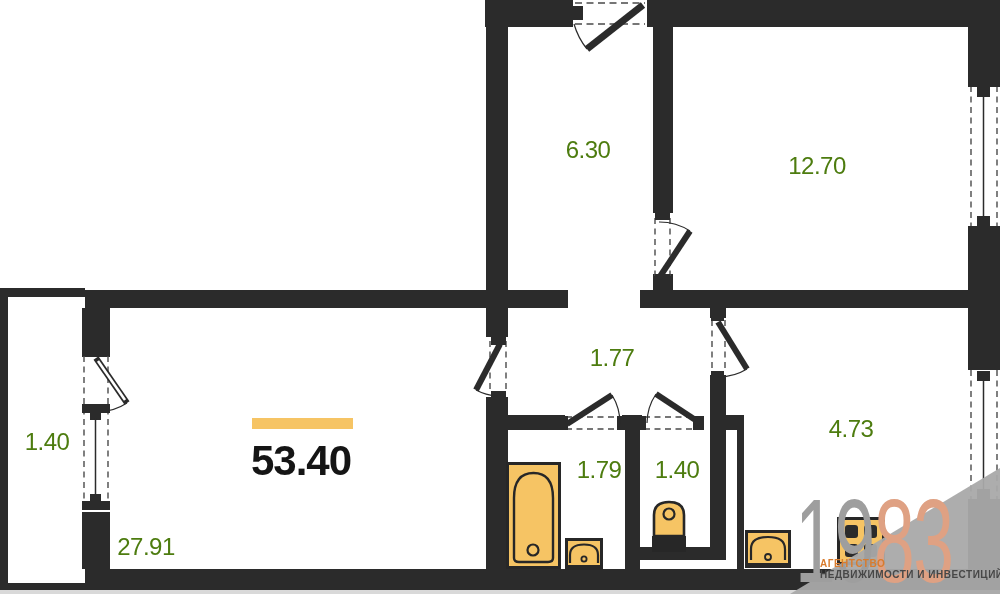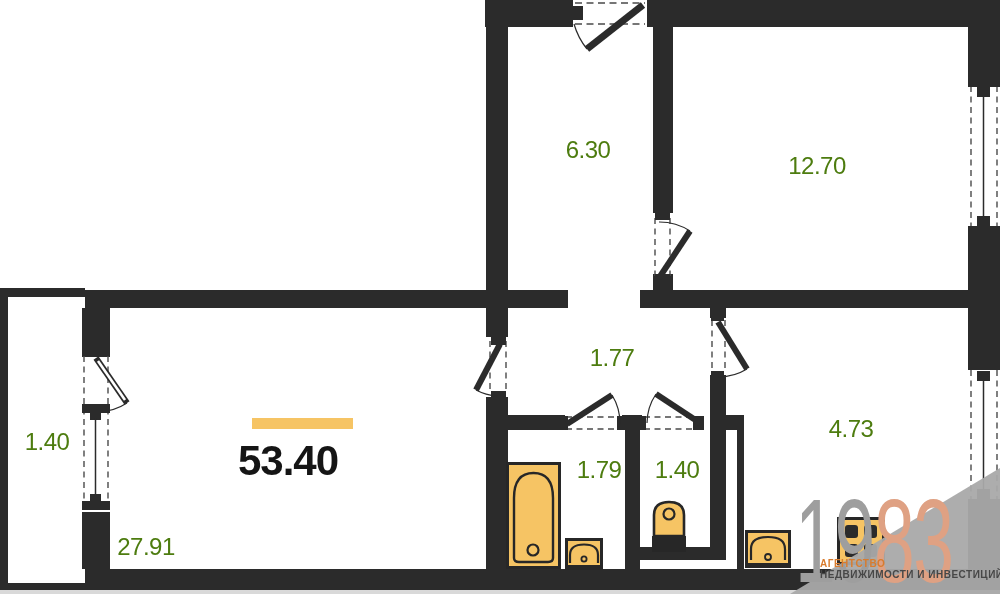--- a/index.html
+++ b/index.html
@@ -175,21 +175,21 @@
   <div class="lbl" style="left:588px;top:150px">6.30</div>
   <div class="lbl" style="left:817px;top:166px">12.70</div>
   <div class="lbl" style="left:612px;top:358px">1.77</div>
   <div class="lbl" style="left:47px;top:442px">1.40</div>
   <div class="lbl" style="left:146px;top:547px">27.91</div>
   <div class="lbl" style="left:599px;top:470px">1.79</div>
   <div class="lbl" style="left:677px;top:470px">1.40</div>
   <div class="lbl" style="left:851px;top:429px">4.73</div>
 
   <div class="accent-bar"></div>
-  <div class="total-txt" style="left:288px;top:461px">53.40</div>
+  <div class="total-txt" style="left:301px;top:461px">53.40</div>
 
   <svg class="overlay" width="1000" height="594" viewBox="0 0 1000 594">
     <polygon points="790,594 1000,594 1000,468" fill="#a9a9a9" opacity="0.95"></polygon>
   </svg>
   <div id="wm-digits"><span class="g">19</span><span class="a">83</span></div>
   <div id="wm-text">
     <div class="l1">АГЕНТСТВО</div>
     <div class="l2">НЕДВИЖИМОСТИ И ИНВЕСТИЦИЙ</div>
   </div>
 

